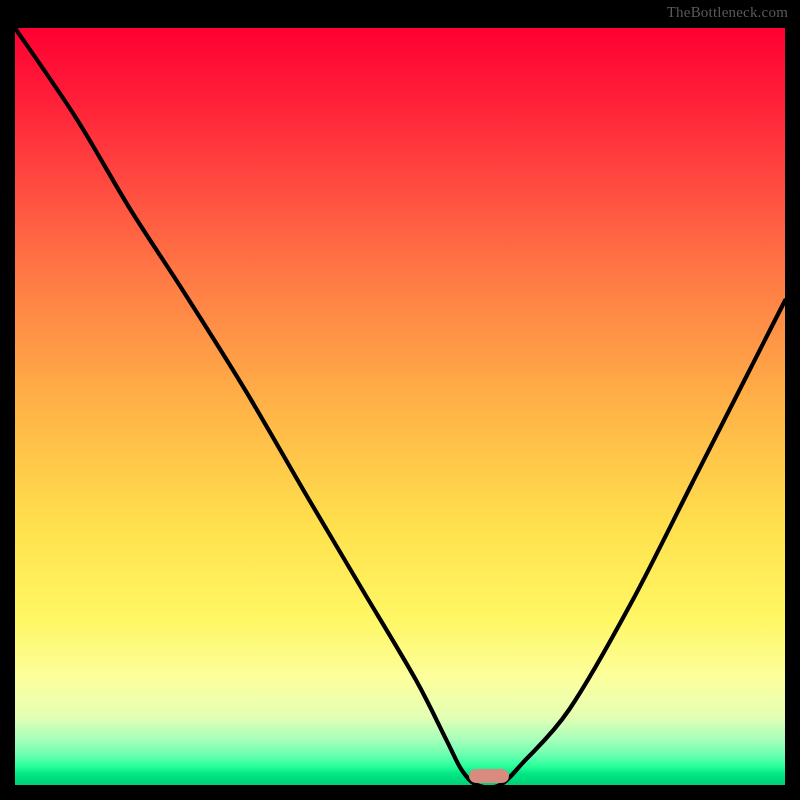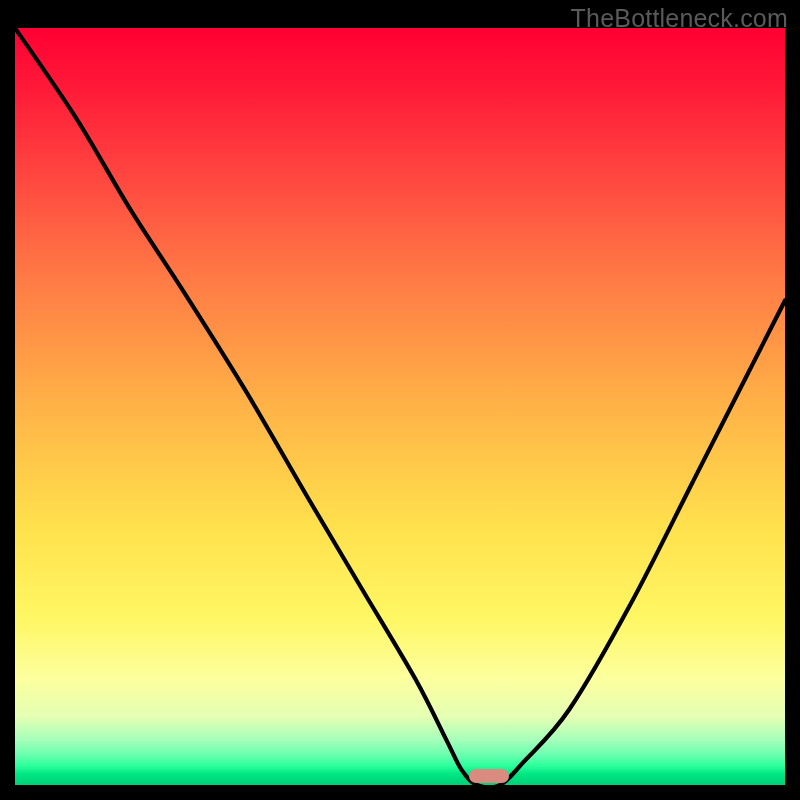--- a/index.html
+++ b/index.html
@@ -9,24 +9,25 @@
     background: #000;
     position: relative;
     overflow: hidden;
     font-family: Arial, Helvetica, sans-serif;
   }
   .watermark {
     position: absolute;
     top: 4px;
     right: 12px;
     color: #5a5a5a;
-    font-size: 25px;
+    font-size: 15px;
     font-weight: 400;
     letter-spacing: 0.2px;
     z-index: 10;
+    font-family: Liberation Serif, serif;
   }
   .plot {
     position: absolute;
     left: 15px;
     top: 28px;
     width: 770px;
     height: 757px;
   }
   .gradient {
     position: absolute;

